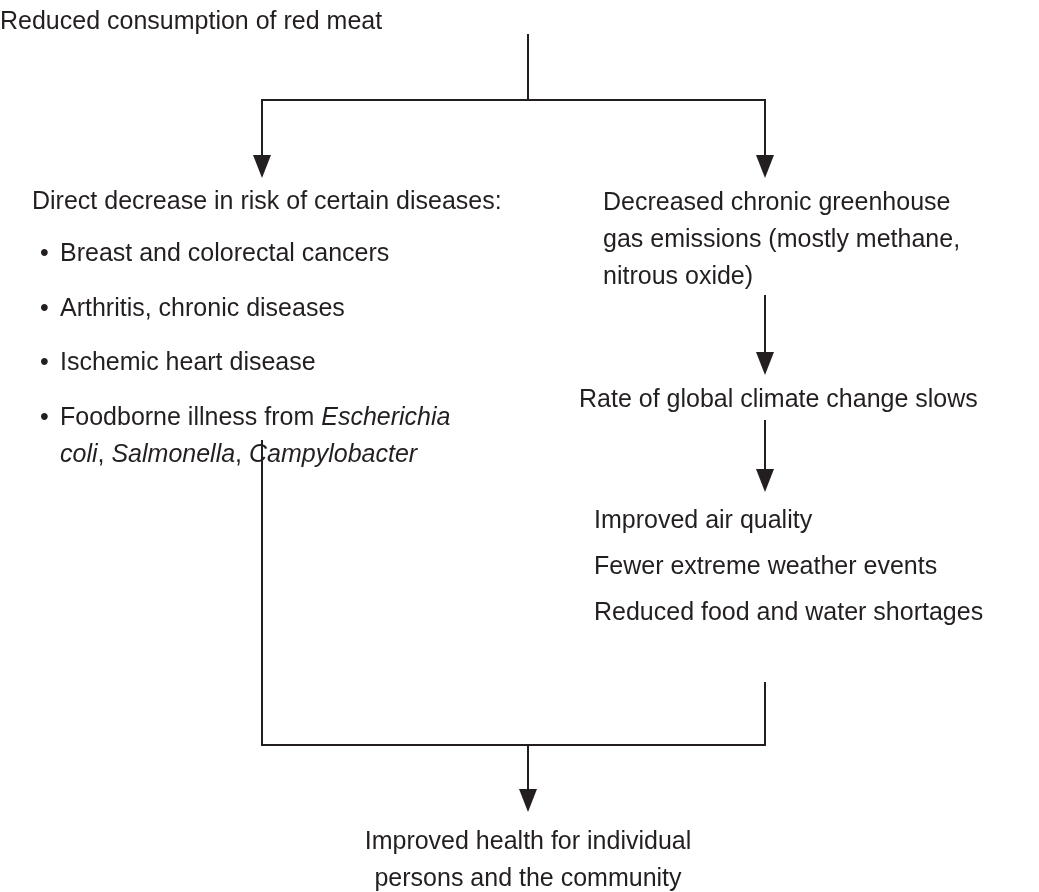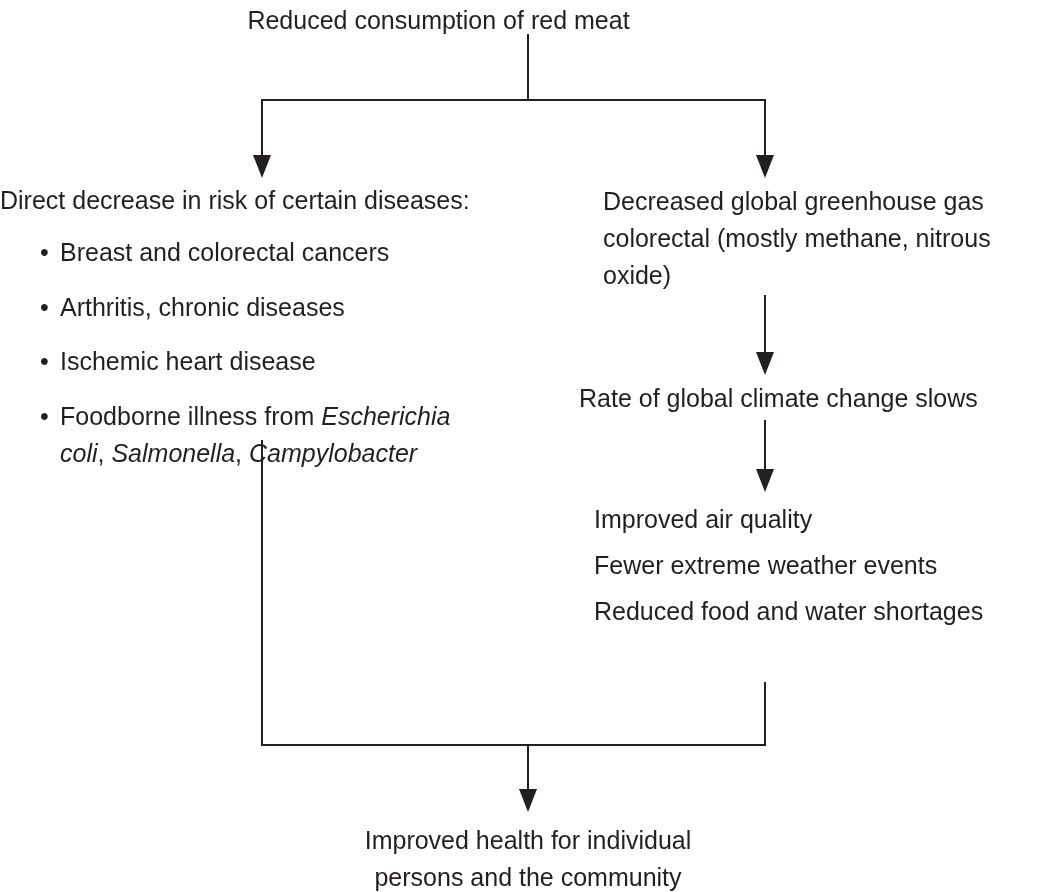--- a/index.html
+++ b/index.html
@@ -35,29 +35,30 @@
     stroke: none;
   }
   .node {
     position: absolute;
     line-height: 1.45;
   }
   .root-label {
     left: 0;
     top: 2px;
     width: 877px;
-    text-align: center;
+    text-align: left;
   }
   .left-branch {
     left: 0;
     top: 182px;
     width: 505px;
   }
   .left-title {
     margin: 0 0 16px 0;
+    padding-left: 32px;
   }
   .bullet-list {
     list-style: none;
     margin: 12px;
     padding: 0 0 0 28px;
   }
   .bullet-list li {
     position: relative;
     padding-left: 20px;
     margin-bottom: 17px;
@@ -148,21 +149,21 @@
       </li>
       <li>
         <span>Ischemic heart disease</span>
       </li>
       <li>
         <span>Foodborne illness from </span><span class="it">Escherichia coli</span><span>, </span><span class="it">Salmonella</span><span>, </span><span class="it">Campylobacter</span>
       </li>
     </ul>
   </div>
 
-  <div class="node ghg-label">Decreased global greenhouse gas colorectal (mostly methane, nitrous oxide)</div>
+  <div class="node ghg-label">Decreased chronic greenhouse gas emissions (mostly methane, nitrous oxide)</div>
 
   <div class="node climate-label">Rate of global climate change slows</div>
 
   <div class="node outcomes-list">
     <div class="outcome-item">Improved air quality</div>
     <div class="outcome-item">Fewer extreme weather events</div>
     <div class="outcome-item">Reduced food and water shortages</div>
   </div>
 
   <div class="node bottom-label">Improved health for individual persons and the community</div>

